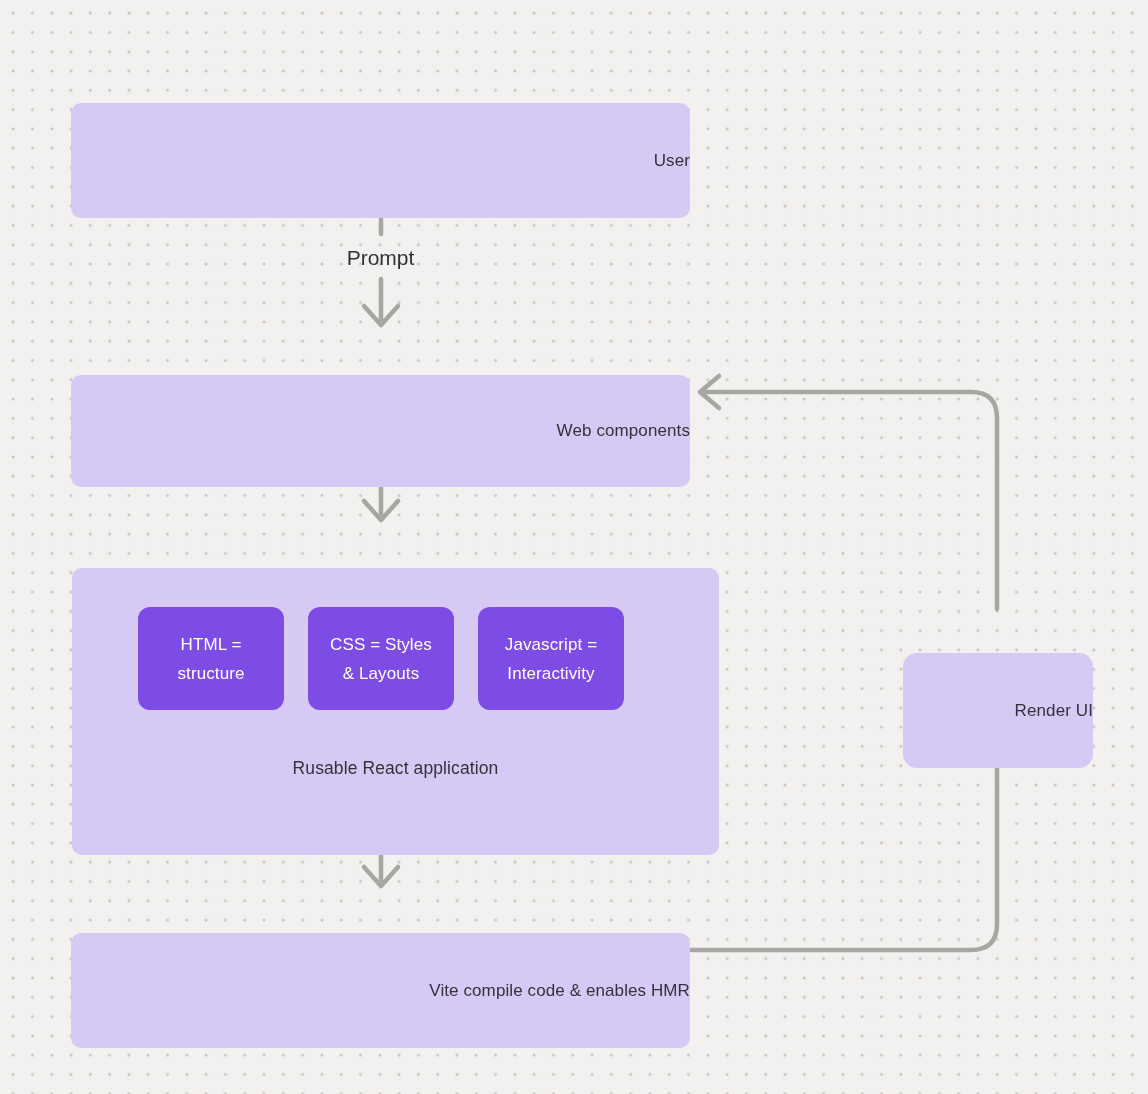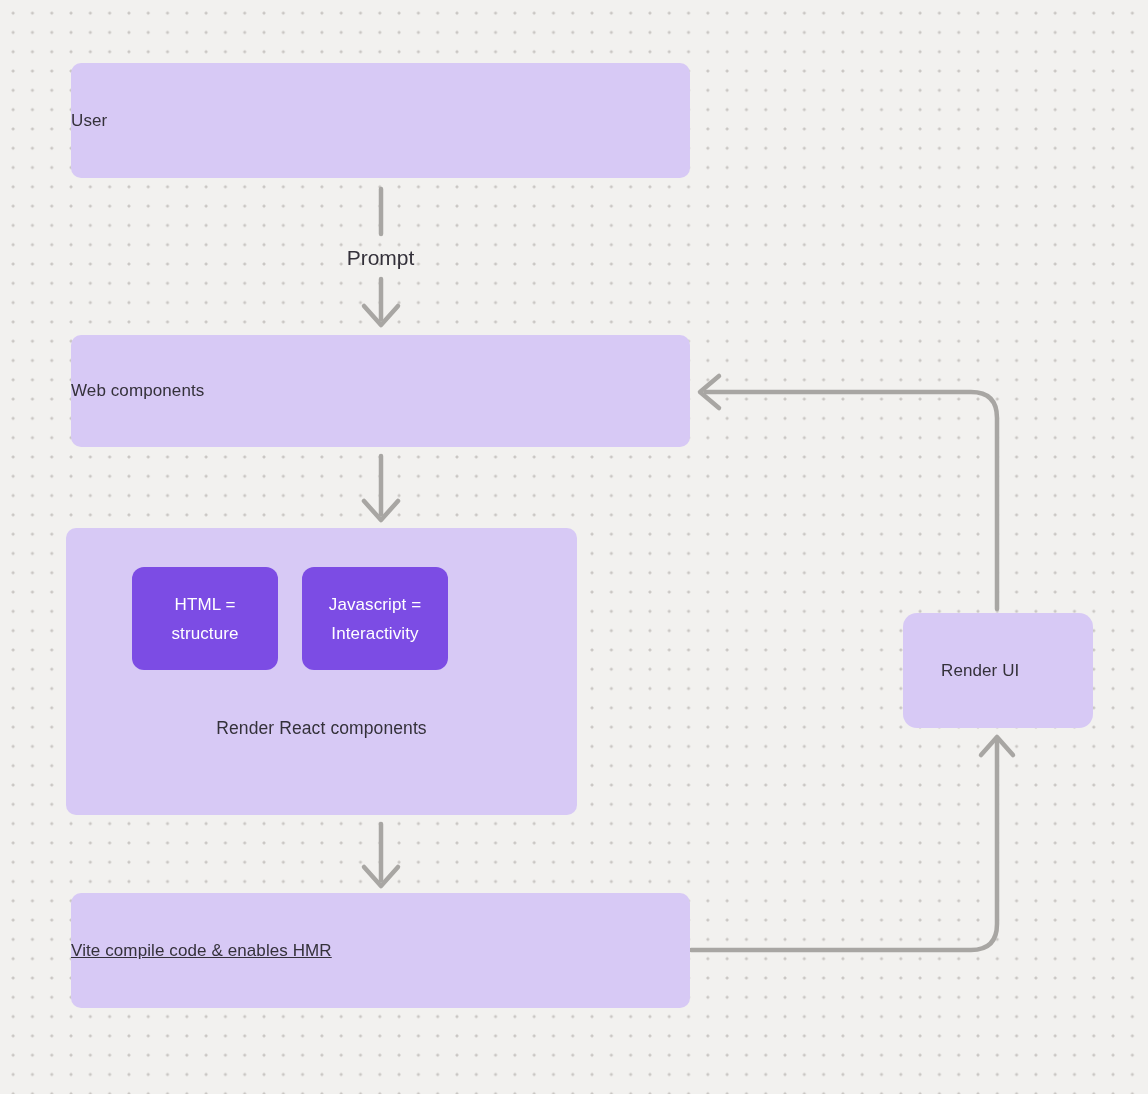--- a/index.html
+++ b/index.html
@@ -33,29 +33,30 @@
     fill:none;
     stroke:var(--connector);
     stroke-width:4.5;
     stroke-linecap:round;
     stroke-linejoin:round;
   }
   .node{
     position:absolute;
     background:var(--node-fill);
     border-radius:10px;
-    display:flex;align-items:center;justify-content:flex-start;
+    display:flex;align-items:center;justify-content:flex-end;
     color:var(--text-dark);
     font-size:17px;
     letter-spacing:.1px;
+    margin-top:40px;
   }
   .node-user          {left:71px;  top:63px;  width:619px; height:115px;}
   .node-webapp        {left:71px;  top:335px; width:619px; height:112px;}
-  .node-components    {left:66px;  top:528px; width:511px; height:287px; display:block;}
-  .node-vite          {left:71px;  top:893px; width:619px; height:115px;text-decoration:underline;}
+  .node-components    {left:72px;  top:528px; width:647px; height:287px; display:block;}
+  .node-vite          {left:71px;  top:893px; width:619px; height:115px;}
   .node-renderui      {left:903px; top:613px; width:190px; height:115px; border-radius:14px;padding-left:38px;}
   .chip-row{
     position:absolute;left:66px;top:39px;
     display:flex;gap:24px;
   }
   .chip{
     width:146px;height:103px;
     background:var(--accent-fill);
     border-radius:12px;
     display:flex;align-items:center;justify-content:center;
@@ -123,25 +124,29 @@
     <span>Web components</span>
   </div>
 
   <div class="node node-components">
     <div class="chip-row">
       <div class="chip">
         <span>HTML =
 structure</span>
       </div>
       <div class="chip">
+        <span>CSS = Styles
+&amp; Layouts</span>
+      </div>
+      <div class="chip">
         <span>Javascript =
 Interactivity</span>
       </div>
     </div>
-    <div class="components-caption">Render React components</div>
+    <div class="components-caption">Rusable React application</div>
   </div>
 
   <div class="node node-vite">
     <span>Vite compile code &amp; enables HMR</span>
   </div>
 
   <div class="node node-renderui">
     <span>Render UI</span>
   </div>
 

